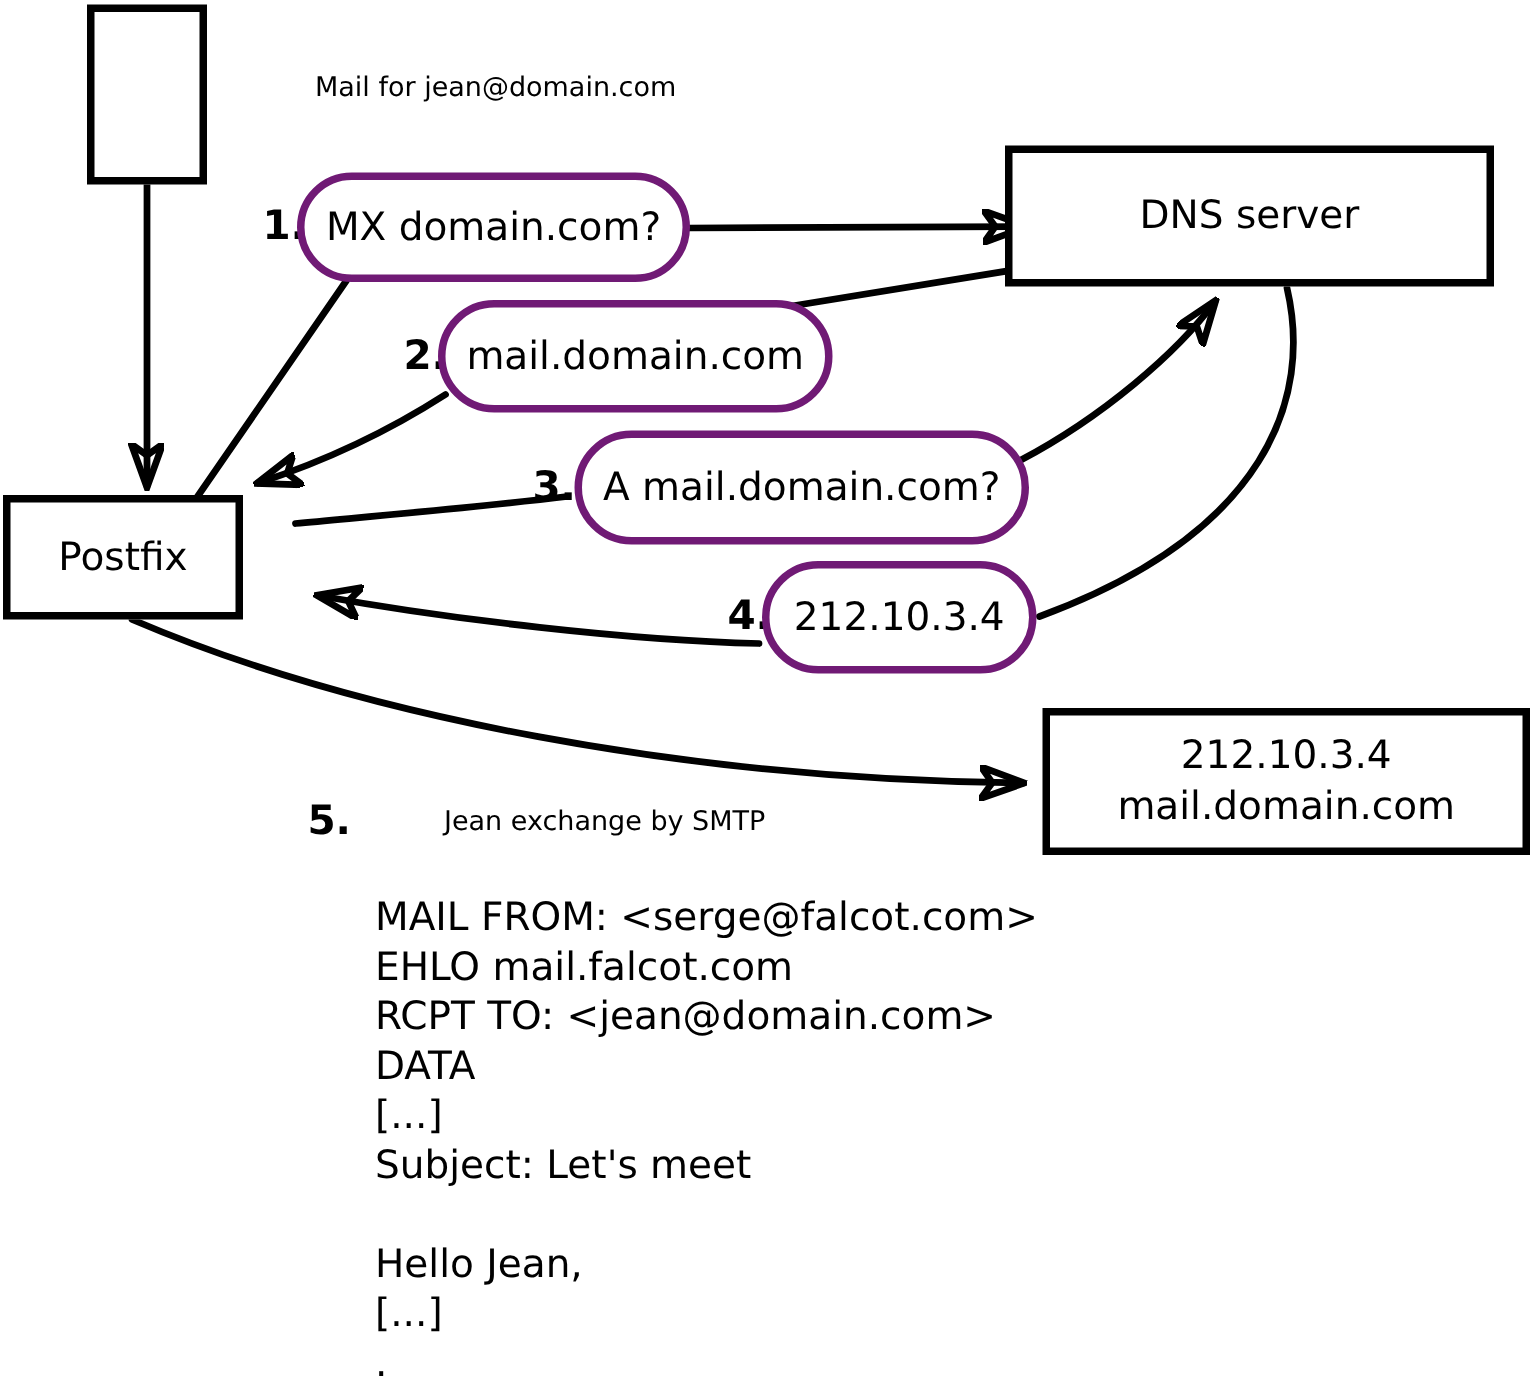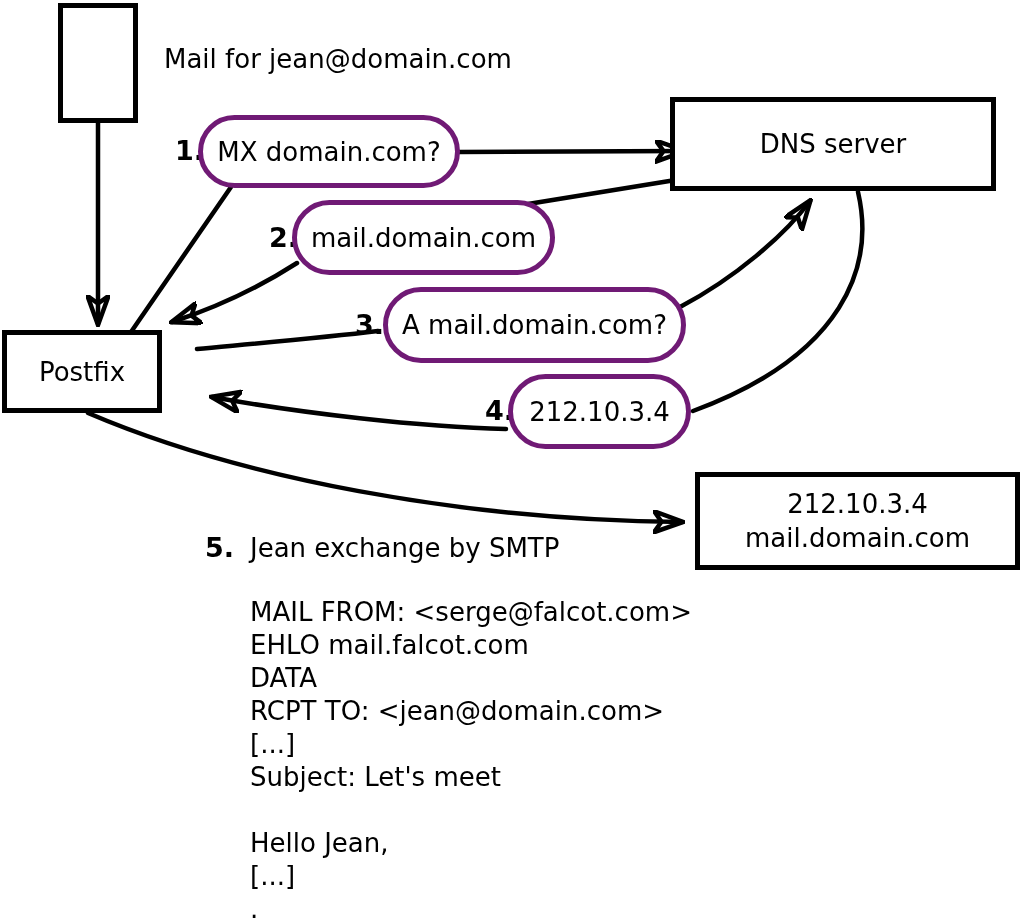--- a/index.html
+++ b/index.html
@@ -60,23 +60,24 @@
     width: 60px;
     height: 34px;
     line-height: 34px;
     text-align: right;
     font-size: 27px;
     font-weight: bold;
     white-space: nowrap;
   }
   .floating-label {
     position: absolute;
-    font-size: 26px;
+    font-size: 18px;
     line-height: 34px;
     white-space: nowrap;
+    margin-left: 46px;
   }
   .smtp-block {
     position: absolute;
     left: 250px;
     top: 596px;
     font-size: 26px;
   }
   .smtp-line {
     min-height: 33px;
     line-height: 32.6px;
@@ -142,22 +143,22 @@
   <div class="pill" style="left:508px; top:374px; width:183px; height:75px;">
     <span>212.10.3.4</span>
   </div>
 
   <div class="stepnum" style="left:174px; top:531px;">5.</div>
   <div class="floating-label" style="left:250px; top:531px;">Jean exchange by SMTP</div>
 
   <div class="smtp-block">
     <div class="smtp-line">MAIL FROM: &lt;serge@falcot.com&gt;</div>
     <div class="smtp-line">EHLO mail.falcot.com</div>
+    <div class="smtp-line">RCPT TO: &lt;jean@domain.com&gt;</div>
     <div class="smtp-line">DATA</div>
-    <div class="smtp-line">RCPT TO: &lt;jean@domain.com&gt;</div>
     <div class="smtp-line">[...]</div>
     <div class="smtp-line">Subject: Let's meet</div>
     <div class="smtp-line"></div>
     <div class="smtp-line">Hello Jean,</div>
     <div class="smtp-line">[...]</div>
     <div class="smtp-line">.</div>
   </div>
 
 </div>
 

